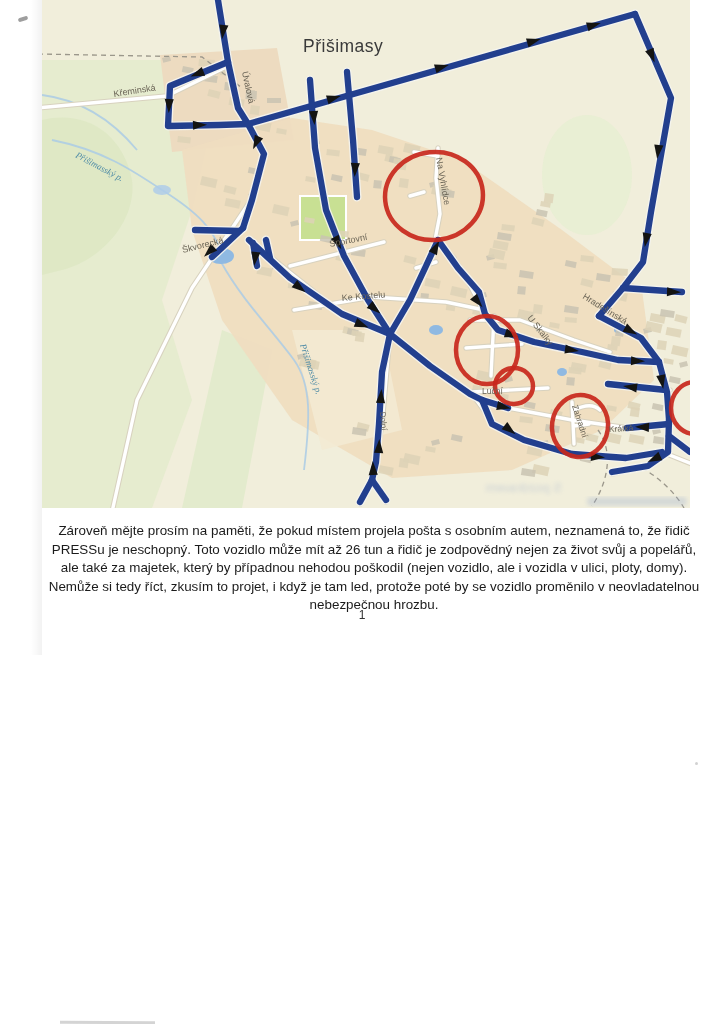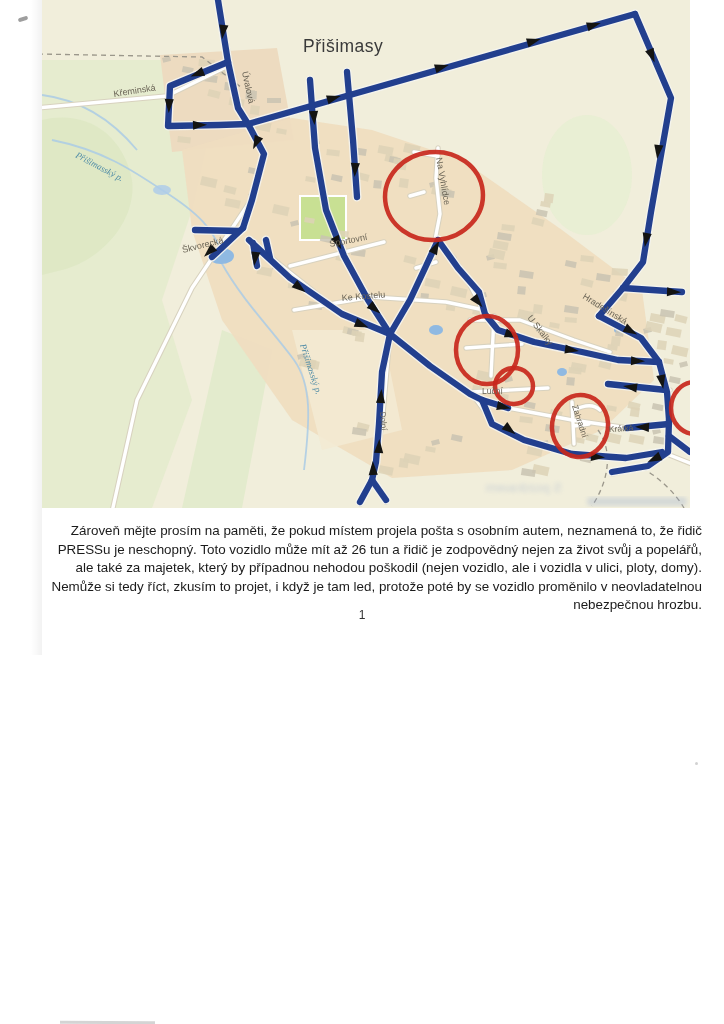--- a/index.html
+++ b/index.html
@@ -6,21 +6,21 @@
   .page{position:relative;width:724px;height:1024px;background:#ffffff;overflow:hidden;
         font-family:"Liberation Sans",sans-serif;}
   .map{position:absolute;left:42px;top:0;width:648px;height:508px;}
   .map svg{display:block}
   
   .rc{stroke:#d8d2bf;stroke-width:5.5;fill:none;stroke-linecap:round;stroke-linejoin:round}
   .rf{stroke:#ffffff;stroke-width:3.4;fill:none;stroke-linecap:round;stroke-linejoin:round}
   .dash{stroke:#9b978b;stroke-width:1.3;stroke-dasharray:5 4;fill:none}
   .stream{stroke:#aacbe5;stroke-width:1.8;fill:none;opacity:.85}
   .para{position:absolute;left:46px;top:522px;width:656px;margin:0;
-        font-size:13.4px;line-height:18.6px;color:#1b1b1b;text-align:right;}
+        font-size:13.4px;line-height:18.6px;color:#1b1b1b;text-align:center;}
   .pagenum{position:absolute;top:608px;left:0;width:724px;text-align:center;
         font-size:12px;color:#333;}
   .speck{position:absolute;left:18px;top:17px;width:10px;height:4px;background:rgba(40,40,40,.45);
         border-radius:2px;transform:rotate(-18deg);}
   .lshade{position:absolute;left:31px;top:0;width:11px;height:655px;
         background:linear-gradient(to right,rgba(0,0,0,0),rgba(0,0,0,0.05));}
   .bsliver{position:absolute;left:60px;bottom:0;width:95px;height:3px;background:rgba(60,60,60,.22);
         transform:rotate(.4deg);}
   .rdot{position:absolute;left:695px;top:762px;width:3px;height:3px;border-radius:50%;
         background:rgba(0,0,0,.18);}

